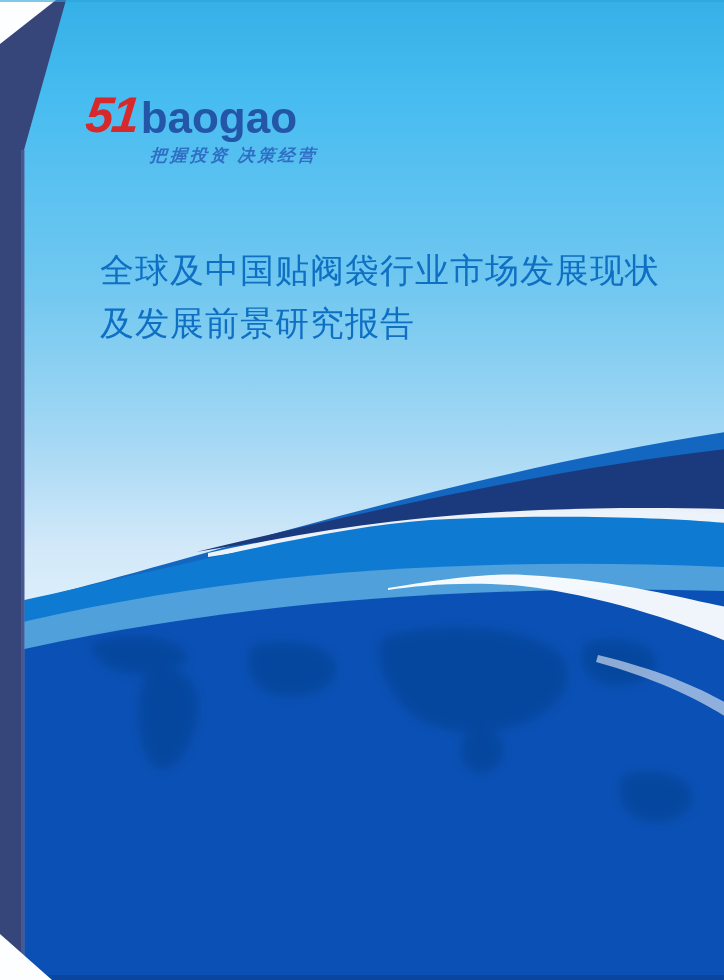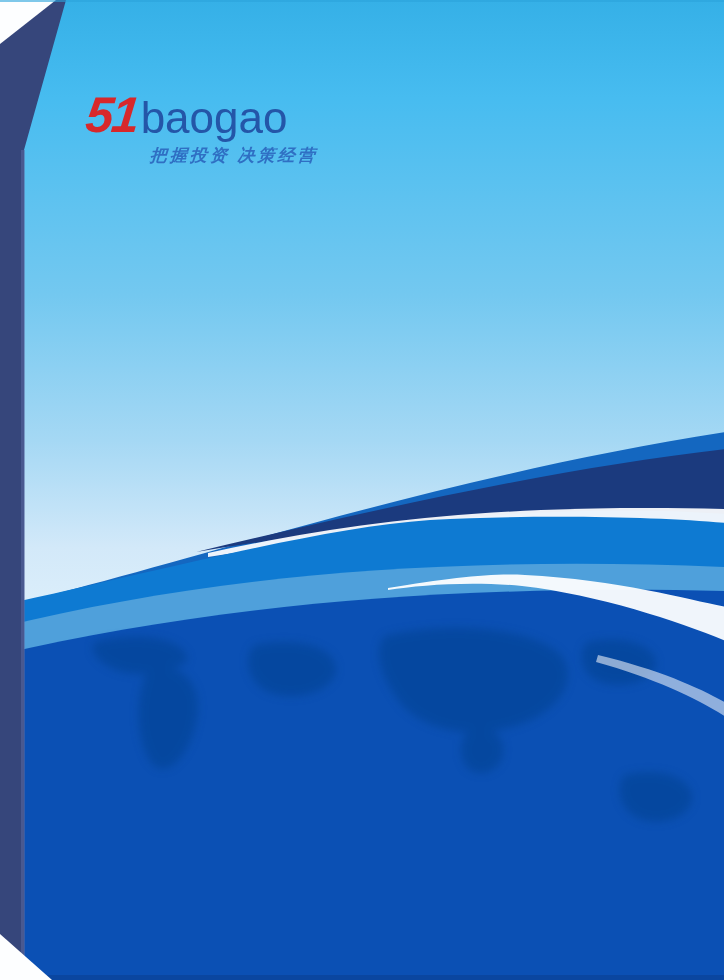--- a/index.html
+++ b/index.html
@@ -25,21 +25,21 @@
   }
   .logo-row{display:flex;align-items:flex-end;}
   .logo-51{
     font-size:50px;font-weight:800;font-style:italic;
     color:#D7282B;
     transform:skewX(-6deg);
     letter-spacing:-2px;
     margin-right:3px;
   }
   .logo-word{
-    font-size:44px;font-weight:400;
+    font-size:44px;font-weight:700;
     color:#2456A8;
     letter-spacing:0px;
   }
   .logo-tagline{
     margin-top:7px;margin-left:64px;
     font-size:17px;font-weight:700;font-style:italic;
     color:#2F6FC3;
     letter-spacing:3px;
     transform:skewX(-4deg);
   }
@@ -108,14 +108,15 @@
   </svg>
 
   <div class="logo">
     <div class="logo-row">
       <span class="logo-51">51</span>
       <span class="logo-word">baogao</span>
     </div>
     <div class="logo-tagline">把握投资 决策经营</div>
   </div>
 
+  <div class="report-title">全球及中国贴阀袋行业市场发展现状及发展前景研究报告</div>
 
 </div>
 
 </body></html>

